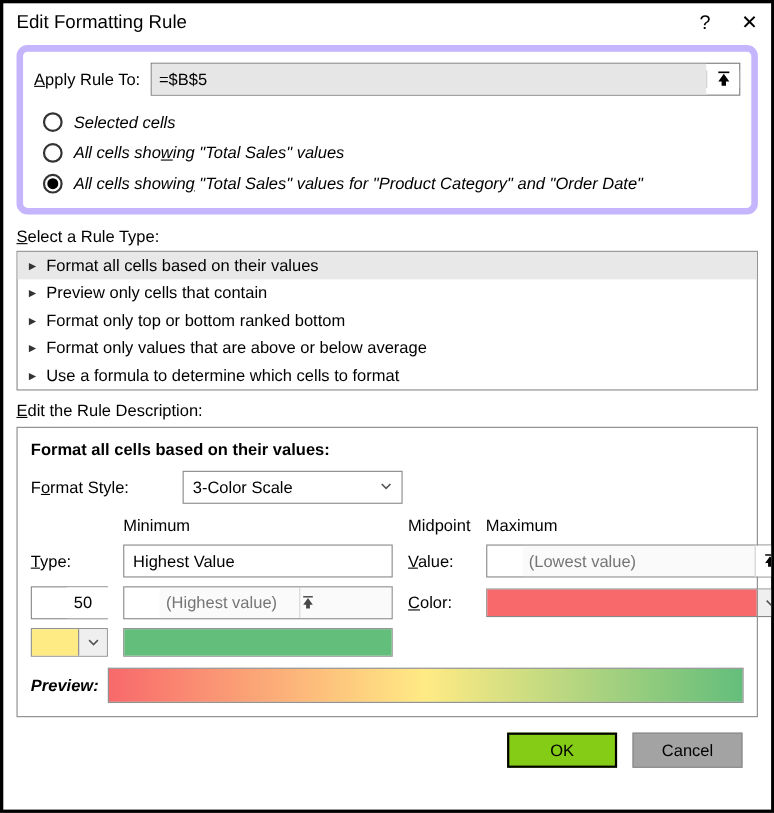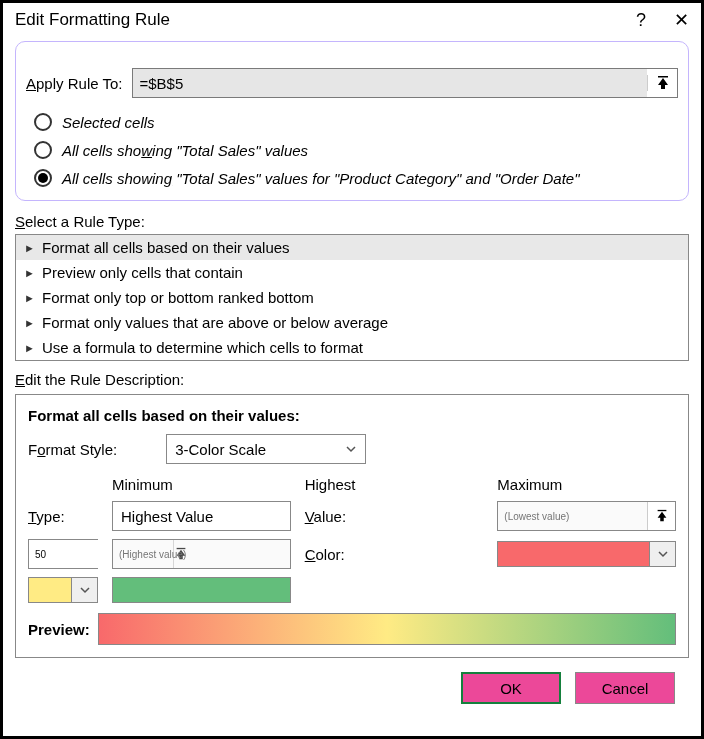--- a/index.html
+++ b/index.html
@@ -3,21 +3,21 @@
 <meta charset="utf-8">
 <style>
 * { box-sizing: border-box; font-family: "Segoe UI", Arial, sans-serif; }
 body { margin: 0; padding: 0; background: #fff; width: 704px; height: 739px; border: 3px solid #000; overflow: hidden; font-size: 15px; }
 .titlebar { display: flex; align-items: center; justify-content: space-between; padding: 6px 12px 2px 12px; }
 .titlebar .title { font-size: 17px; }
 .titlebar .controls { display: flex; gap: 28px; align-items: center; font-size: 18px; }
 .titlebar .controls span { cursor: default; }
 .content { padding: 8px 12px 0 12px; }
 
-.red-box { border: 1px solid #c4b5fd; border-radius: 10px; padding: 26px 10px 8px 10px; margin-bottom: 12px; }
+.red-box { border: 6px solid #c4b5fd; border-radius: 10px; padding: 10px 10px 8px 10px; margin-bottom: 12px; }
 
 .apply-row { display: flex; align-items: center; gap: 10px; margin-bottom: 10px; }
 .apply-label { white-space: nowrap; }
 .ref-input-wrap { flex: 1; display: flex; border: 1px solid #7a7a7a; background: #fff; height: 30px; align-items: center; }
 .ref-input { flex: 1; border: none; padding: 2px 6px; background: #e6e6e6; outline: none; height: 100%; font-size: 15px; }
 .ref-input::selection { background: #e6e6e6; }
 .ref-btn { width: 30px; display: flex; align-items: center; justify-content: center; border-left: 1px solid #ccc; background: #fff; }
 .ref-btn svg { width: 16px; height: 16px; }
 
 .radio-row { display: flex; align-items: center; gap: 10px; padding: 5px 8px; font-style: italic; }
@@ -36,38 +36,38 @@
 .fs-row { display: flex; align-items: center; gap: 10px; margin-bottom: 12px; }
 .dropdown { display: flex; align-items: center; justify-content: space-between; border: 1px solid #888; background: #fff; height: 30px; padding: 0 8px; }
 .dropdown .chev { margin-left: 8px; }
 .fs-dd { width: 200px; margin-left: 39px; }
 
 .grid3 { display: grid; grid-template-columns: 70px 1fr 1fr 1fr; gap: 8px 14px; align-items: center; }
 .grid3 .hdr { font-weight: normal; }
 .grid3 label { white-space: nowrap; }
 .cell-dd { width: 100%; }
 .val-wrap { display: flex; border: 1px solid #888; height: 30px; }
-.val-input { flex: 1; border: none; padding: 2px 6px; outline: none; font-size: 10px; }
+.val-input { flex: 1; border: none; padding: 2px 6px; outline: none; font-size: 15px; margin-left: 32px; }
 .val-input.placeholder { color: #888; }
 .val-btn { width: 28px; display: flex; align-items: center; justify-content: center; border-left: 1px solid #ccc; background: #fff; }
 
 .color-dd { display: flex; border: 1px solid #888; height: 26px; }
 .color-sw { flex: 1; }
 .color-sw.red { background: #f8696b; }
 .color-sw.yellow { background: #ffeb84; }
 .color-sw.green { background: #63be7b; }
 .color-chev { width: 26px; display: flex; align-items: center; justify-content: center; background: #efefef; border-left: 1px solid #888; }
 
-.preview-row { display: flex; align-items: center; gap: 8px; margin-top: 10px; }
+.preview-row { display: flex; align-items: center; gap: 8px; margin-top: 10px; font-style: italic; }
 .preview-label { font-weight: bold; }
 .preview-bar { flex: 1; height: 32px; border: 1px solid #888; background: linear-gradient(to right, #f8696b, #ffeb84, #63be7b); }
 
 .footer { display: flex; justify-content: flex-end; gap: 14px; padding: 14px 14px; }
-.btn { width: 100px; height: 32px; display: flex; align-items: center; justify-content: center; border: 1px solid #888; background: #ec4899; }
-.btn.primary { border: 2px solid #15803d; background: #ec4899; }
+.btn { width: 100px; height: 32px; display: flex; align-items: center; justify-content: center; border: 1px solid #888; background: #a3a3a3; }
+.btn.primary { border: 2px solid #000000; background: #84cc16; }
 
 .chev svg { width: 12px; height: 12px; }
 .u { text-decoration: underline; }
 </style>
 </head>
 <body>
 
 <div class="titlebar">
   <span class="title">Edit Formatting Rule</span>
   <div class="controls">
@@ -140,21 +140,21 @@
         <span>3-Color Scale</span>
         <span class="chev"><svg viewBox="0 0 12 12">
               <path d="M2 4 L6 8 L10 4" stroke="#555" stroke-width="1.5" fill="none"></path>
             </svg></span>
       </div>
     </div>
 
     <div class="grid3">
       <span></span>
       <span class="hdr">Minimum</span>
-      <span class="hdr">Highest</span>
+      <span class="hdr">Midpoint</span>
       <span class="hdr">Maximum</span>
 
       <label><span class="u">T</span>ype:</label>
       <div class="dropdown cell-dd">
           <span>Highest Value</span>
         </div>
 
       <label><span class="u">V</span>alue:</label>
       <div class="val-wrap">
         <input class="val-input placeholder" disabled="" placeholder="(Lowest value)" style="">

